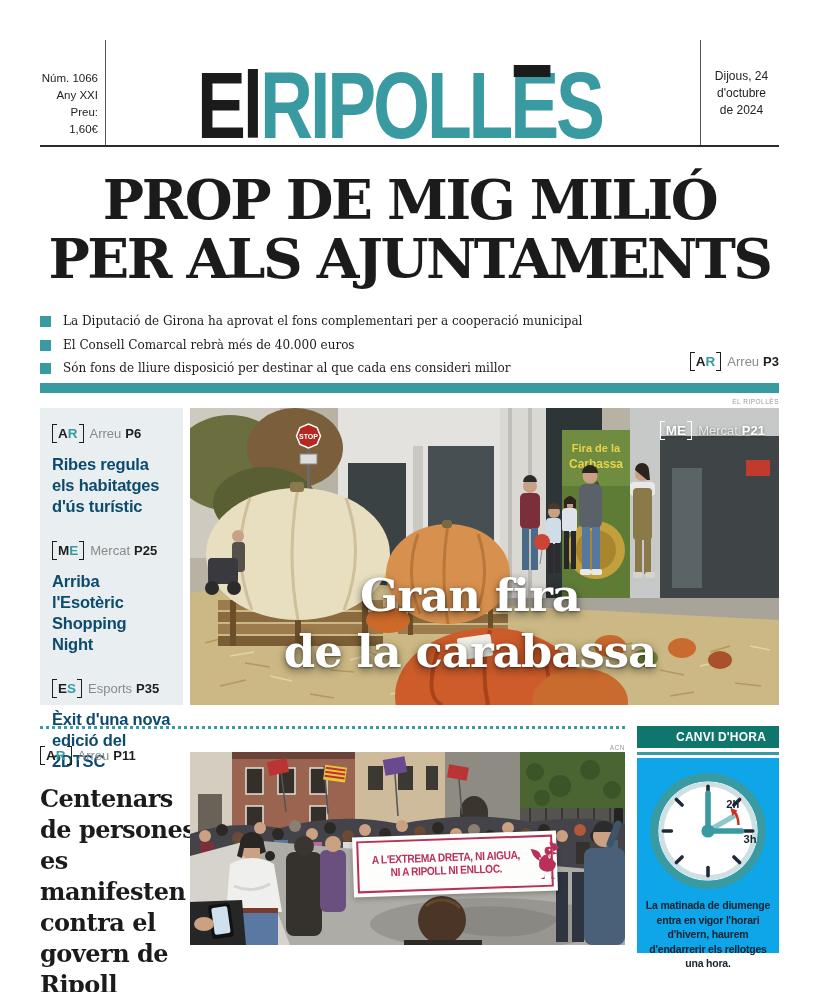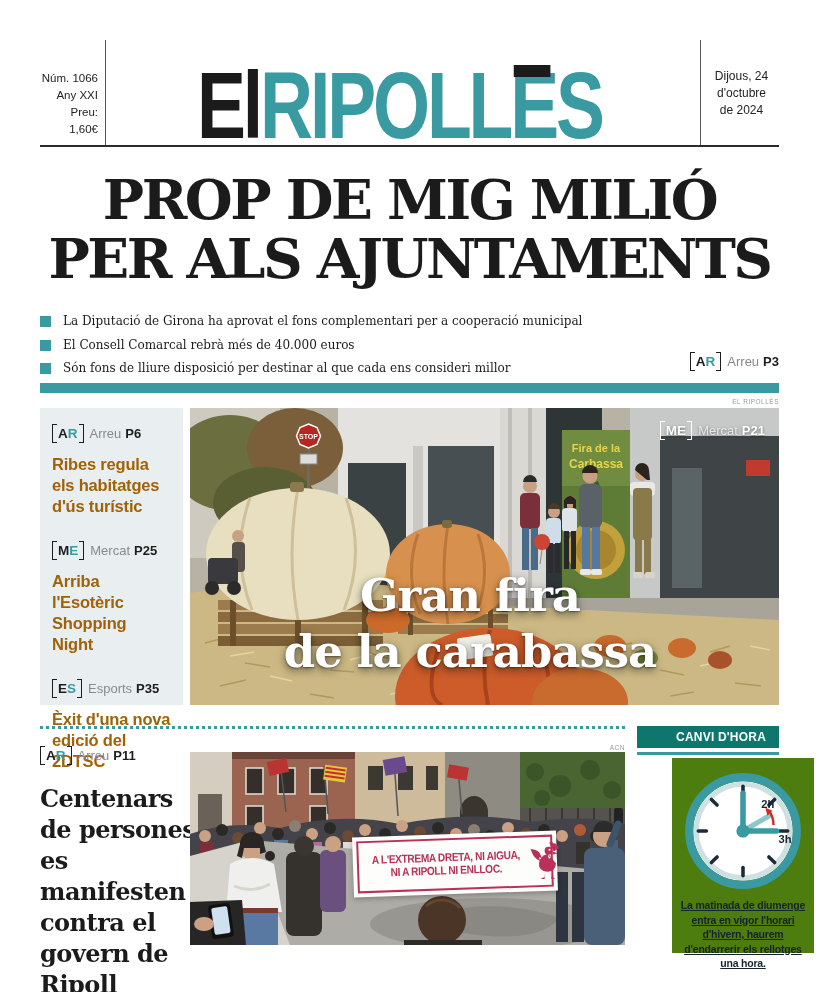--- a/index.html
+++ b/index.html
@@ -60,21 +60,21 @@
   
   .credit { position:absolute; font-size:6.5px; letter-spacing:.5px; color:#9a9a9a; }
   .credit-main { right:40px; top:398px; }
   .credit-acn  { right:194px; top:744px; }
 
   
   .sidebar { position:absolute; left:40px; top:408px; width:143px; height:297px;
              background:#e9eef0; padding:16px 12px; }
   .sb-item { margin-bottom:24px; }
   .sb-item .tag { margin-bottom:11px; }
-  .sb-title { font-size:16.5px; font-weight:bold; line-height:21px; color:#a16207;
+  .sb-title { font-size:16.5px; font-weight:bold; line-height:21px; color:#0c4a6e;
               letter-spacing:-0.2px; }
 
   
   .photo { position:absolute; overflow:hidden; }
   .photo-main { left:190px; top:408px; width:589px; height:297px; }
   .photo-demo { left:190px; top:752px; width:435px; height:193px; }
   .photo svg.scene { display:block; }
   .photo-tag { position:absolute; top:13px; right:14px; }
   .photo-headline { position:absolute; left:55px; top:160px; width:450px; text-align:center;
                     font-family:"DejaVu Serif", serif; font-weight:bold; color:#fff;
@@ -100,25 +100,25 @@
   .demo-banner-lines { flex:1; text-align:center; color:#b93058; font-weight:bold;
                        font-size:11.5px; line-height:13.5px; letter-spacing:-0.4px;
                        transform:scaleX(.88); transform-origin:50% 50%; white-space:nowrap; }
   .demo-banner .rooster { flex:0 0 30px; height:40px; }
 
   
   .canvi-header { position:absolute; left:637px; top:726px; width:142px; height:22px;
                   background:#0f766e; color:#fff; font-weight:bold; font-size:12px;
                   line-height:22px; text-align:right; padding-right:13px; letter-spacing:.2px; }
   .canvi-line { position:absolute; left:637px; top:752px; width:142px; height:3px; background:#3a9aa2; }
-  .canvi-box { position:absolute; left:672px; top:758px; width:142px; height:195px;
-               background:#4d7c0f; text-align:center; }
+  .canvi-box { position:absolute; left:637px; top:758px; width:142px; height:195px;
+               background:#0ea5e9; text-align:center; }
   .canvi-box svg { display:block; margin:10px auto 4px auto; }
   .canvi-caption { font-size:10.5px; font-weight:bold; line-height:14.5px; color:#16222e;
-                   padding:0 7px; letter-spacing:-0.2px;text-decoration:underline; }
+                   padding:0 7px; letter-spacing:-0.2px; }
 </style>
 </head>
 <body>
 
 <div class="page">
 
   <header class="masthead">
     <div class="mh-issue">
       <div>Núm. 1066</div>
       <div>Any XXI</div>

